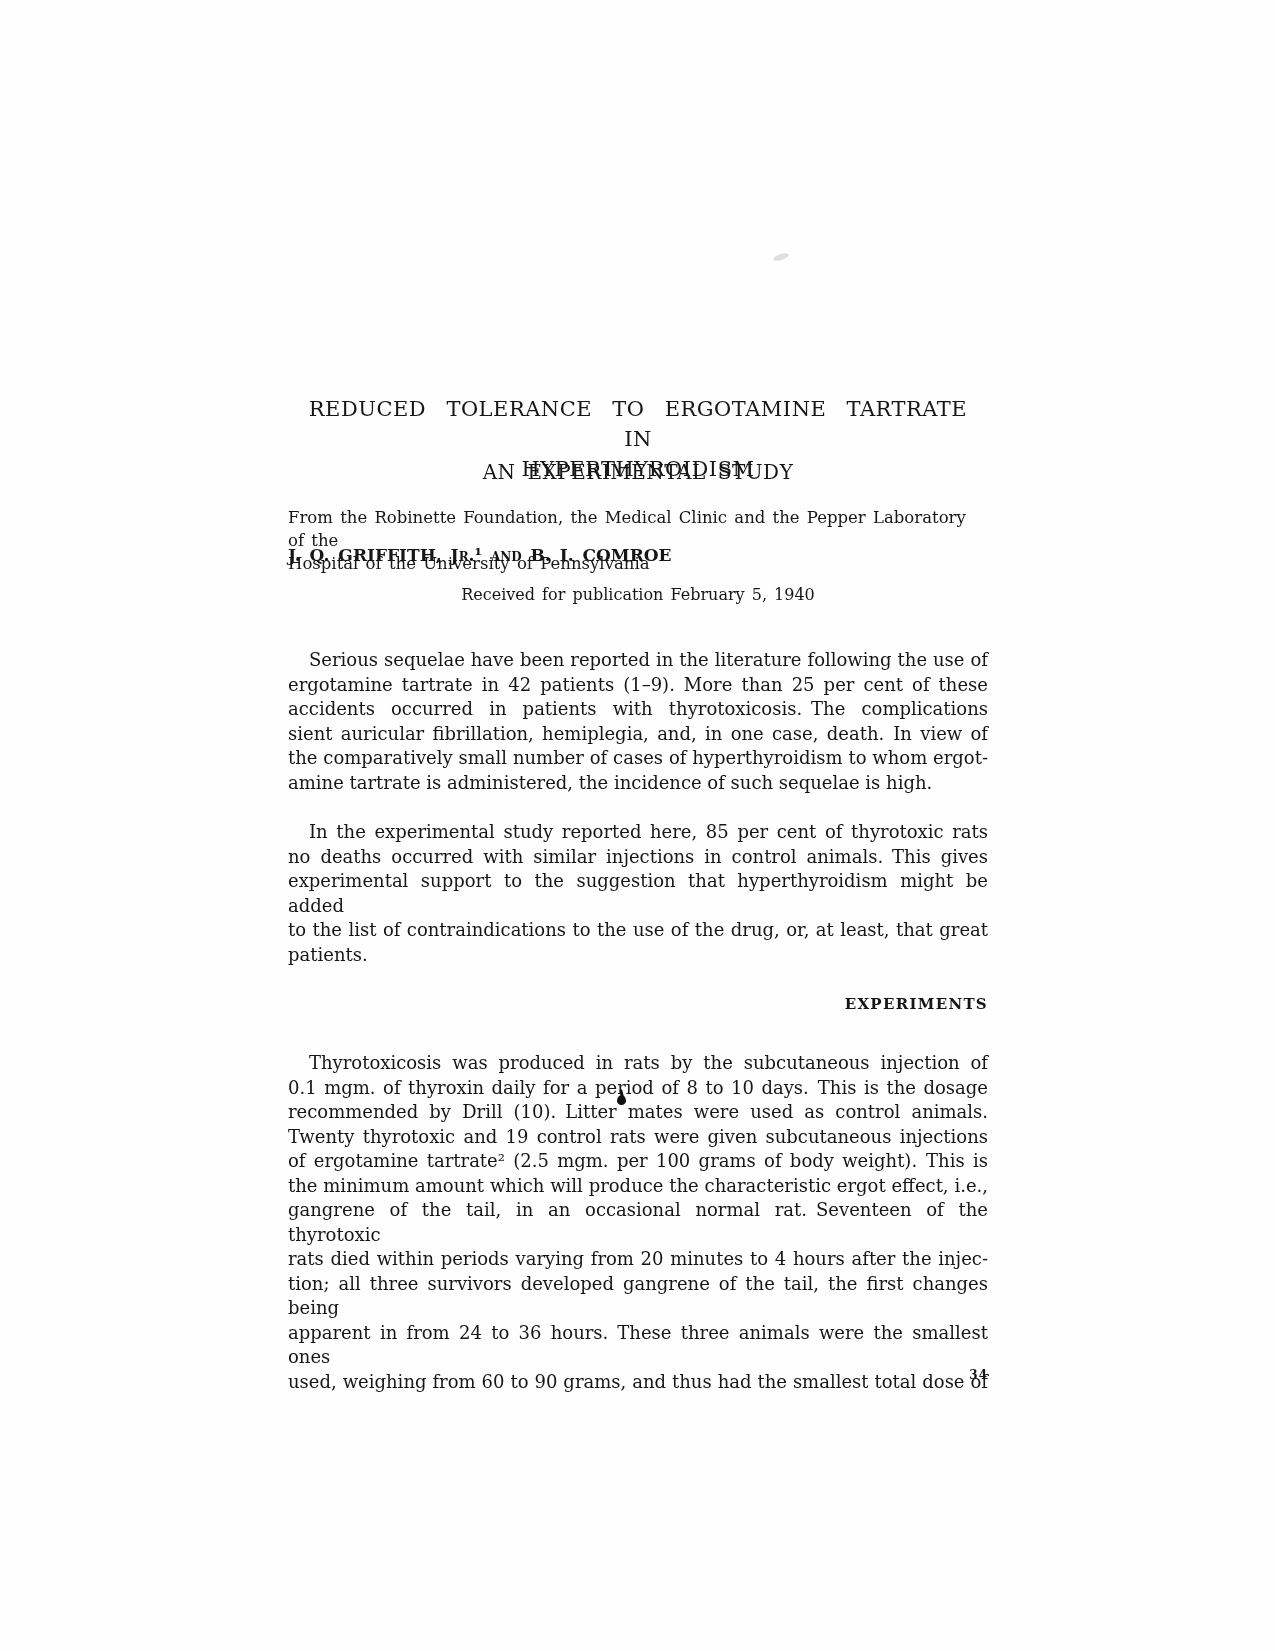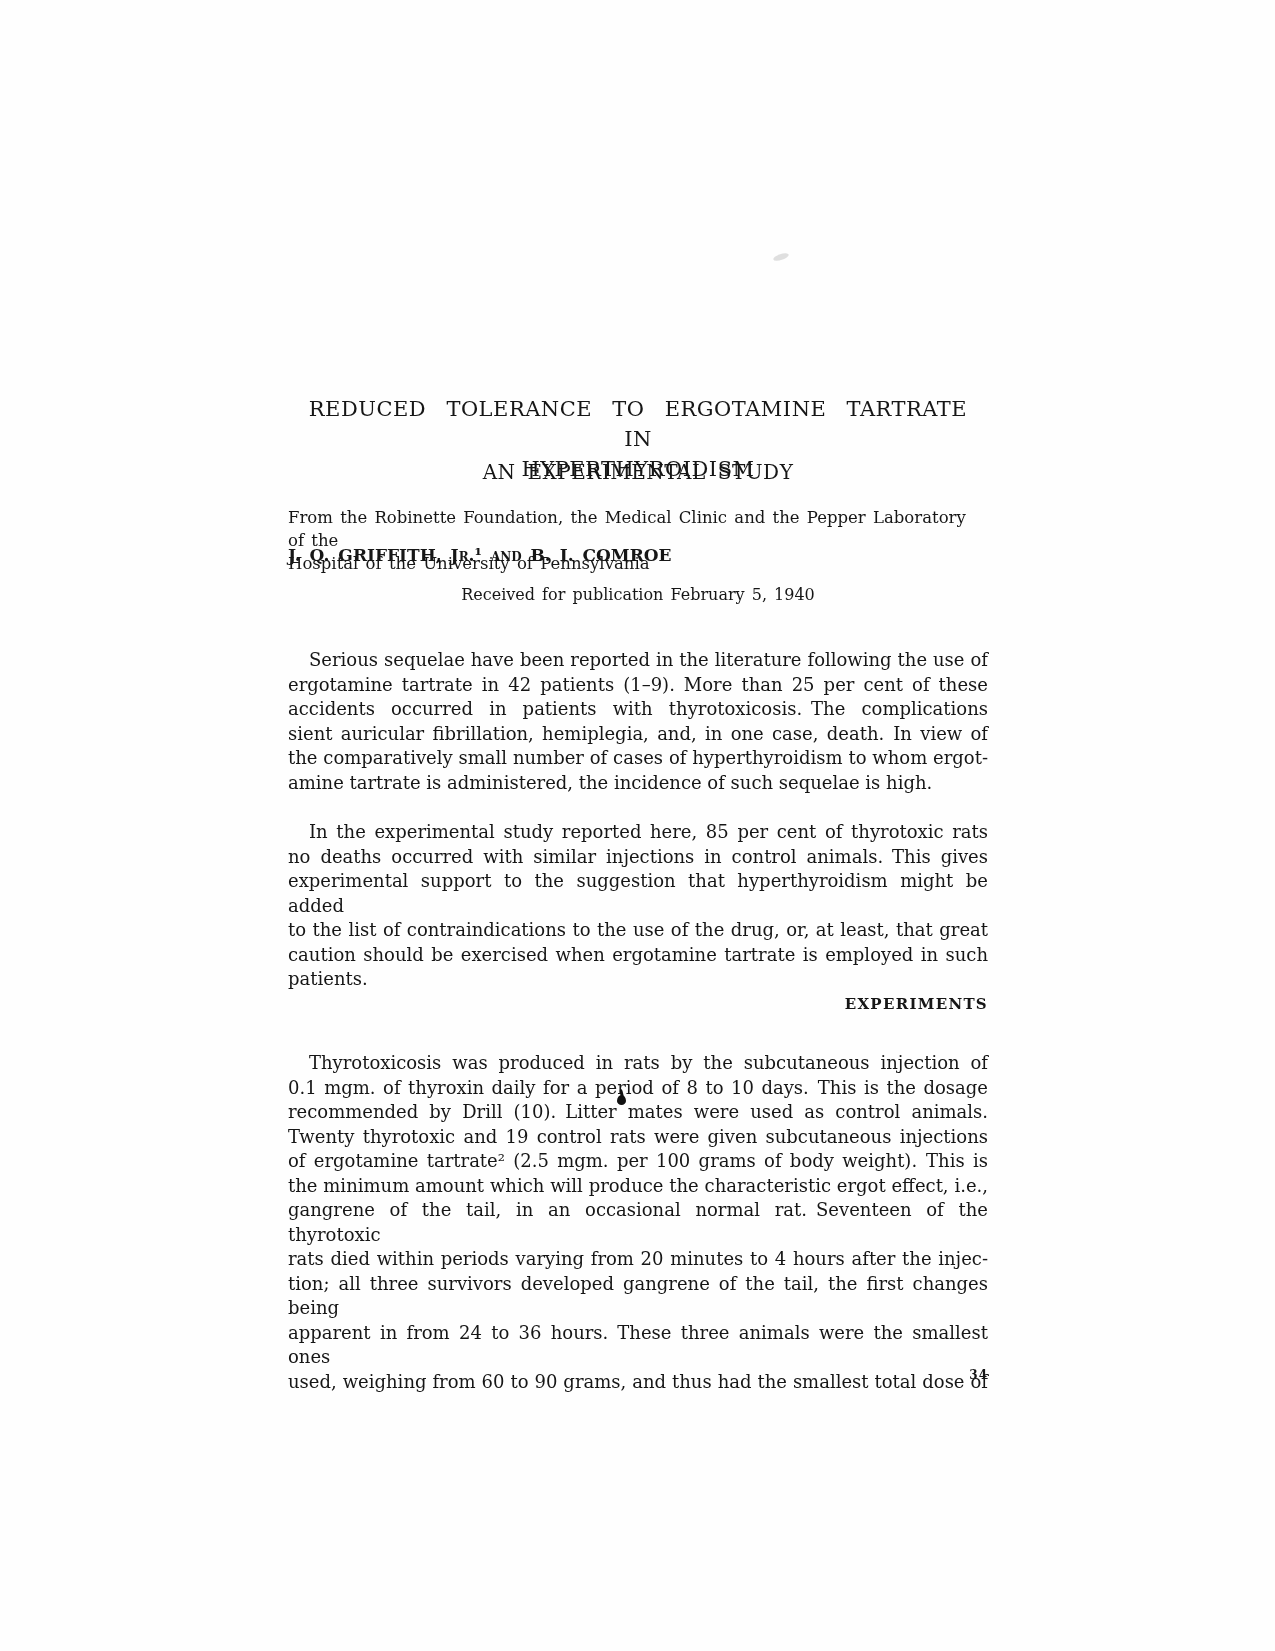--- a/index.html
+++ b/index.html
@@ -169,21 +169,20 @@
       <div class="line">sient auricular fibrillation, hemiplegia, and, in one case, death. In view of</div>
       <div class="line">the comparatively small number of cases of hyperthyroidism to whom ergot-</div>
       <div class="line">amine tartrate is administered, the incidence of such sequelae is high.</div>
     </div>
 
   <div class="column para p2">
       <div class="line">In the experimental study reported here, 85 per cent of thyrotoxic rats</div>
       <div class="line">no deaths occurred with similar injections in control animals. This gives</div>
       <div class="line">experimental support to the suggestion that hyperthyroidism might be added</div>
       <div class="line">to the list of contraindications to the use of the drug, or, at least, that great</div>
-      <div class="line">caution should be exercised when ergotamine tartrate is employed in such</div>
       <div class="line">patients.</div>
     </div>
 
   <div class="column section-heading">EXPERIMENTS</div>
 
   <div class="column para cont p3">
       <div class="line">Thyrotoxicosis was produced in rats by the subcutaneous injection of</div>
       <div class="line">0.1 mgm. of thyroxin daily for a period of 8 to 10 days. This is the dosage</div>
       <div class="line">recommended by Drill (10). Litter mates were used as control animals.</div>
       <div class="line">Twenty thyrotoxic and 19 control rats were given subcutaneous injections</div>

